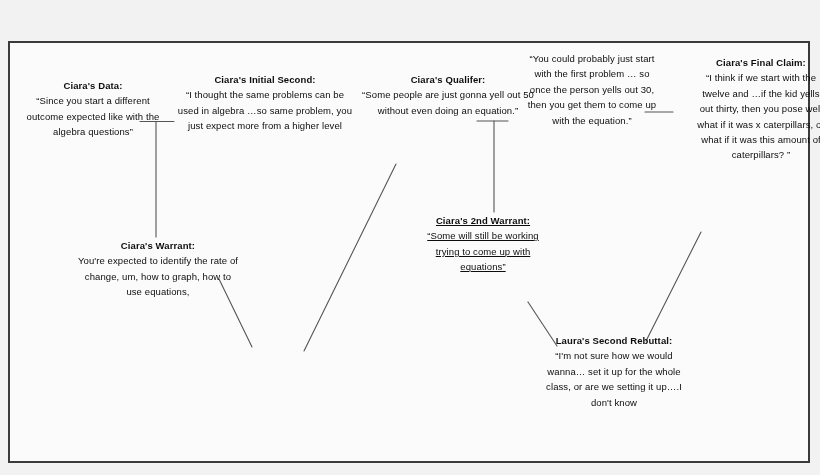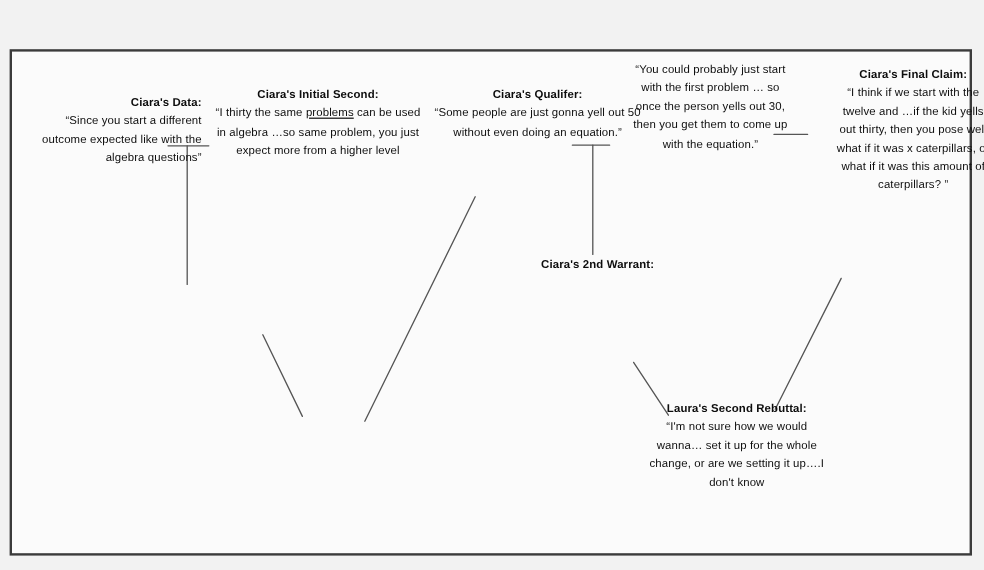--- a/index.html
+++ b/index.html
@@ -46,30 +46,30 @@
     line-height: 15.4px;
     letter-spacing: 0.1px;
   }
   .node .hd {
     font-weight: bold;
     display: block;
   }
   .node .bd {
     display: block;
   }
-  .ul { text-decoration: underline; }
+  .ul { }
 
   
-  #n-data        { left: 18px;  top: 78px;  width: 150px; text-align: right; }
+  #n-data        { left: 18px;  top: 78px;  width: 150px; }
   #n-initclaim   { left: 176px; top: 72px;  width: 178px; }
   #n-qualifier   { left: 362px; top: 72px;  width: 172px; }
   #n-secondclaim { left: 524px; top: 51px;  width: 136px; }
   #n-finalclaim  { left: 696px; top: 55px;  width: 130px; }
   #n-warrant     { left: 76px;  top: 238px; width: 164px; }
-  #n-warrant2    { left: 435px; top: 213px; width: 126px; }
+  #n-warrant2    { left: 420px; top: 213px; width: 126px; text-decoration: underline; }
   #n-rebuttal1   { left: 238px; top: 348px; width: 146px; }
   #n-rebuttal2   { left: 538px; top: 333px; width: 152px; }
 </style>
 </head>
 <body>
 
 <div id="canvas">
 
   <div id="frame"></div>
 
@@ -94,41 +94,46 @@
     </g>
   </svg>
 
   <div class="node" id="n-data">
     <span class="hd">Ciara's Data:</span>
     <span class="bd">“Since you start a different outcome expected like with the algebra questions”</span>
   </div>
 
   <div class="node" id="n-initclaim">
     <span class="hd">Ciara's Initial Second:</span>
-    <span class="bd"><span>“I thirty the same </span><span class="ul">problems</span><span> can be used in algebra …so same problem, you just expect more from a higher level</span></span>
+    <span class="bd"><span>“I thought the same </span><span class="ul">problems</span><span> can be used in algebra …so same problem, you just expect more from a higher level</span></span>
   </div>
 
   <div class="node" id="n-qualifier">
     <span class="hd">Ciara's Qualifer:</span>
     <span class="bd">“Some people are just gonna yell out 50 without even doing an equation.”</span>
   </div>
 
   <div class="node" id="n-secondclaim">
     <span class="bd">“You could probably just start with the first problem … so once the person yells out 30, then you get them to come up with the equation.”</span>
   </div>
 
   <div class="node" id="n-finalclaim">
     <span class="hd">Ciara's Final Claim:</span>
     <span class="bd">“I think if we start with the twelve and …if the kid yells out thirty, then you pose well what if it was x caterpillars, or what if it was this amount of caterpillars? ”</span>
   </div>
 
+  <div class="node" id="n-warrant">
+    <span class="hd">Ciara's Warrant:</span>
+    <span class="bd">You're expected to identify the rate of change, um, how to graph, how to use equations,</span>
+  </div>
 
   <div class="node" id="n-warrant2">
     <span class="hd">Ciara's 2nd Warrant:</span>
+    <span class="bd">“Some will still be working trying to come up with equations”</span>
   </div>
 
 
   <div class="node" id="n-rebuttal2">
     <span class="hd">Laura's Second Rebuttal:</span>
-    <span class="bd">“I'm not sure how we would wanna… set it up for the whole change, or are we setting it up….I don't know</span>
+    <span class="bd">“I'm not sure how we would wanna… set it up for the whole class, or are we setting it up….I don't know</span>
   </div>
 
 </div>
 
 </body></html>

